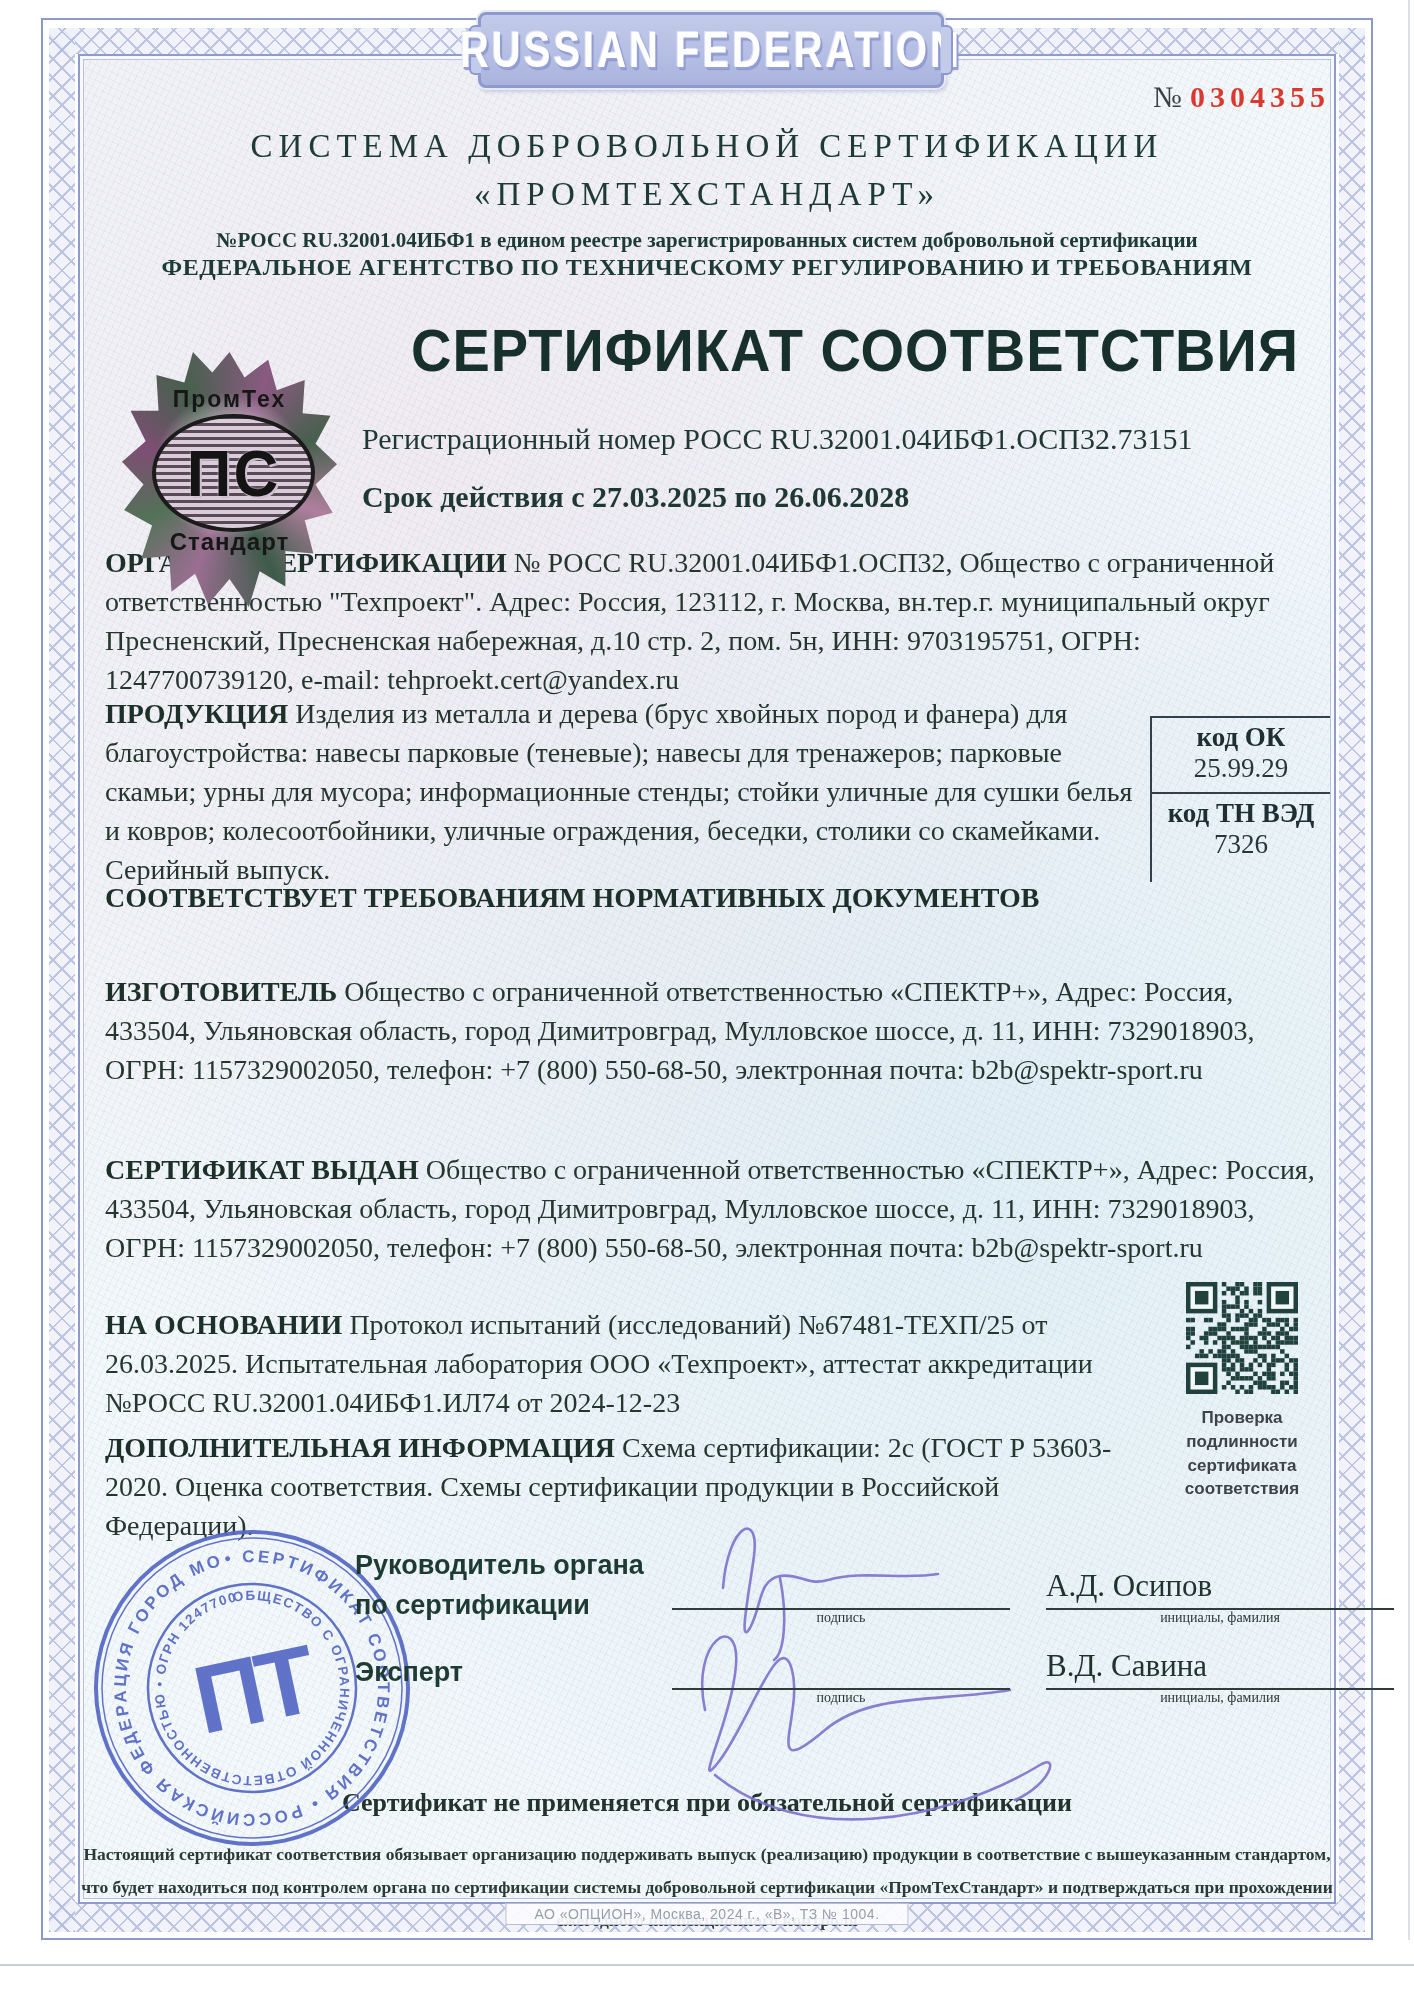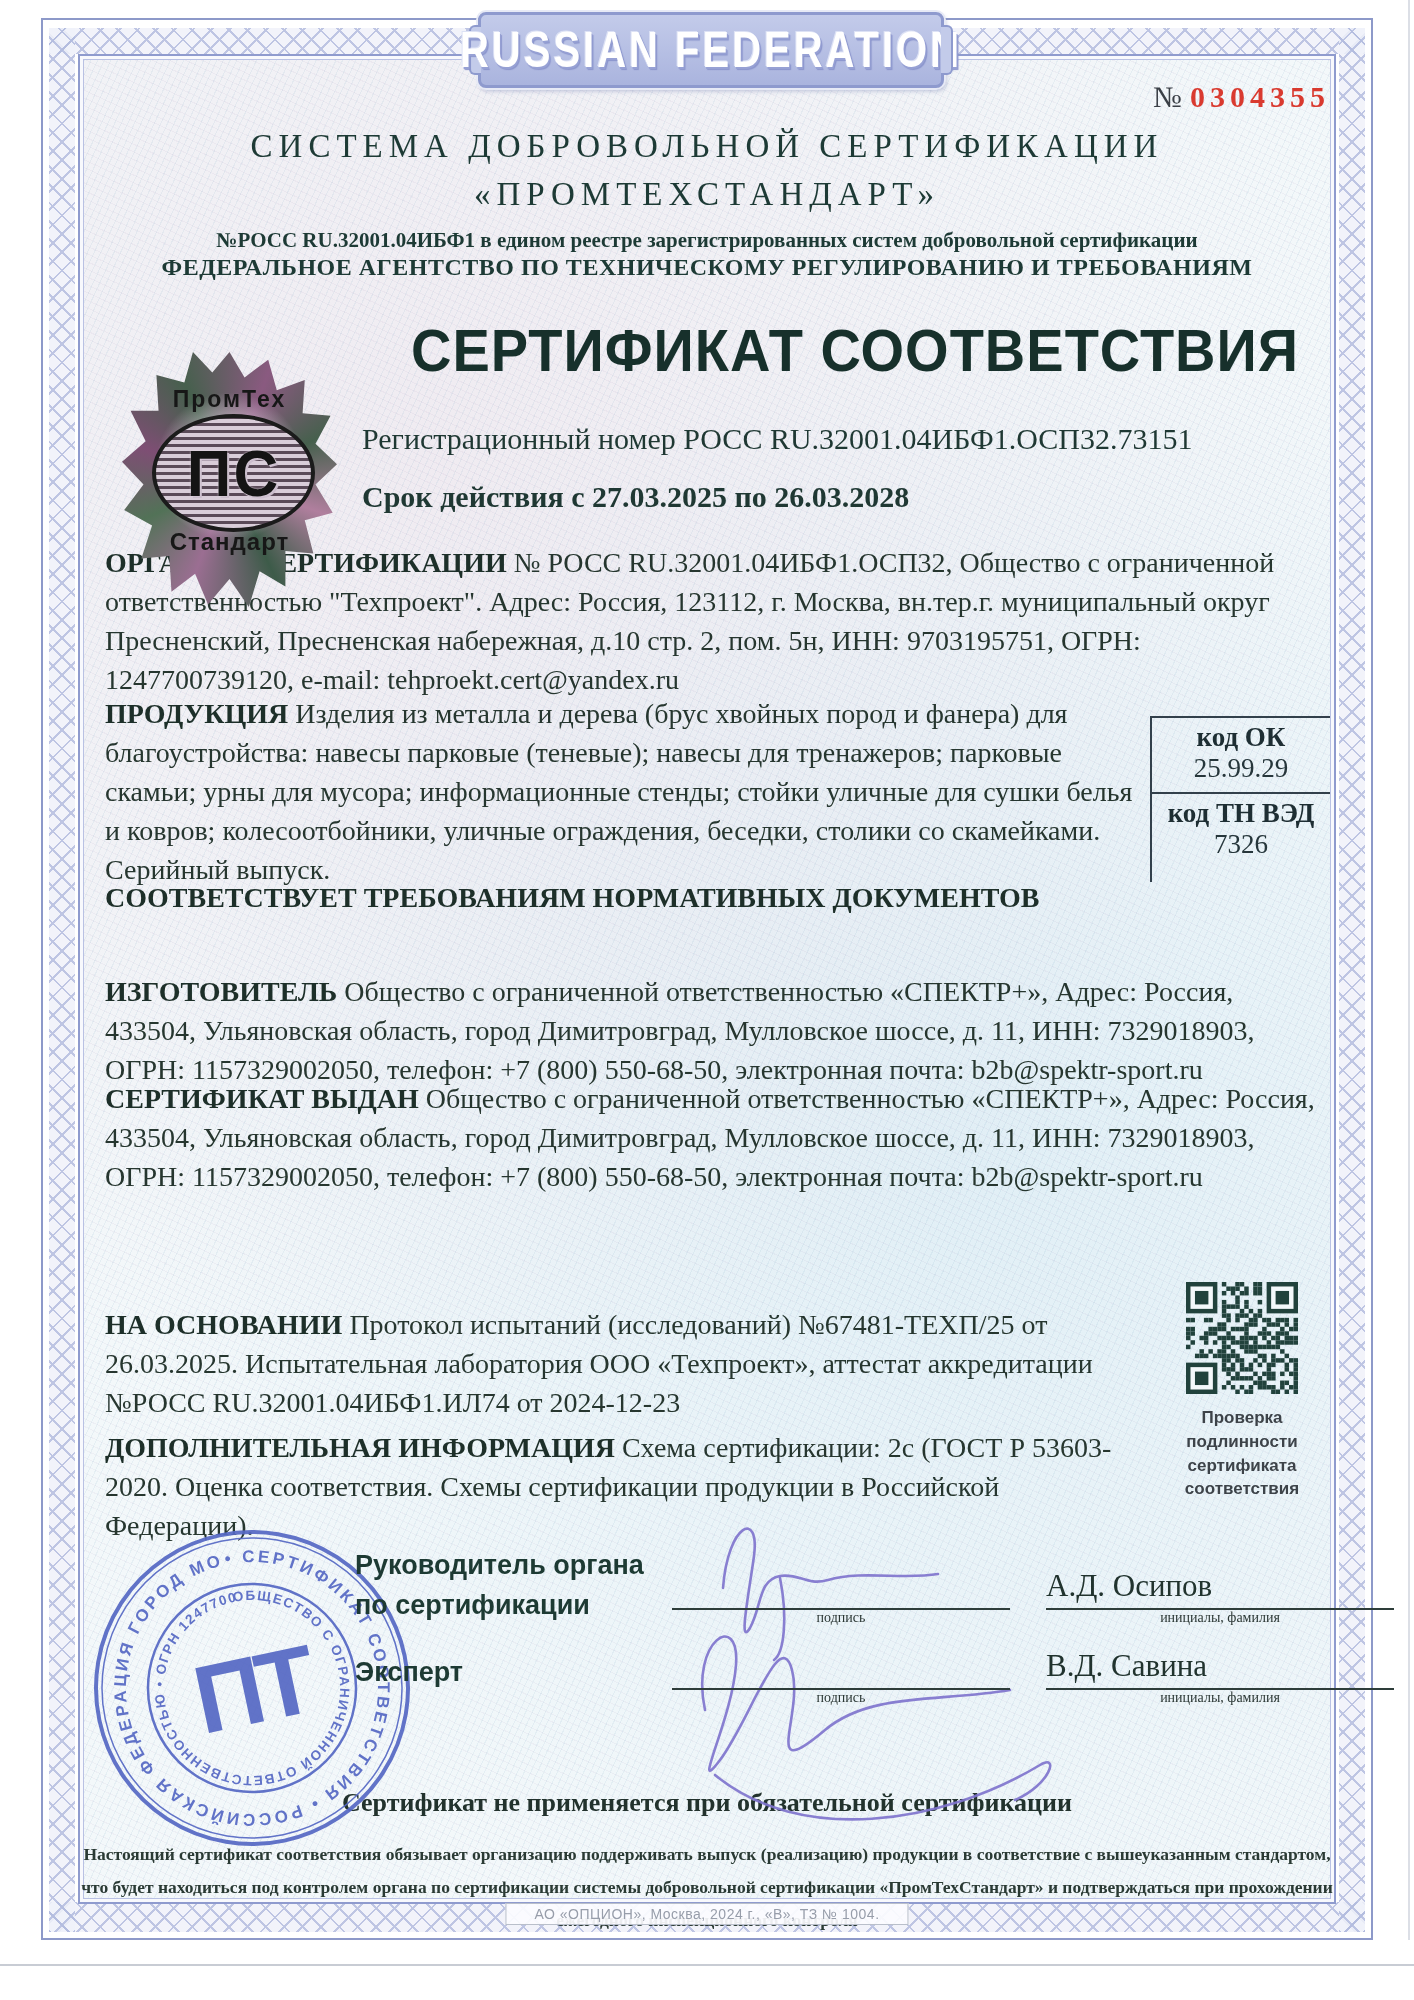--- a/index.html
+++ b/index.html
@@ -118,21 +118,21 @@
   <span class="pref">№</span>
   <span class="num">0304355</span>
 </div>
 
 <div class="abs sysline" style="top:128px;">СИСТЕМА ДОБРОВОЛЬНОЙ СЕРТИФИКАЦИИ</div>
 <div class="abs sysline" style="top:176px;">«ПРОМТЕХСТАНДАРТ»</div>
 <div class="abs registry" style="top:228px;">№РОСС RU.32001.04ИБФ1 в едином реестре зарегистрированных систем добровольной сертификации</div>
 <div class="abs agency" style="top:254px;">ФЕДЕРАЛЬНОЕ АГЕНТСТВО ПО ТЕХНИЧЕСКОМУ РЕГУЛИРОВАНИЮ И ТРЕБОВАНИЯМ</div>
 <div class="abs big-title">СЕРТИФИКАТ СООТВЕТСТВИЯ</div>
 <div class="abs regnum">Регистрационный номер РОСС RU.32001.04ИБФ1.ОСП32.73151</div>
-<div class="abs validity">Срок действия с 27.03.2025 по 26.03.2028</div>
+<div class="abs validity">Срок действия с 27.03.2025 по 26.06.2028</div>
 
 <div class="abs holo">
   <div class="arc-top">ПромТех</div>
   <div class="oval">
     <span>ПС</span>
   </div>
   <div class="arc-bottom">Стандарт</div>
 </div>
 
 <div class="abs sec" style="top:543px;">
@@ -156,21 +156,21 @@
 
 <div class="abs sec" style="top:878px;">
   <b>СООТВЕТСТВУЕТ ТРЕБОВАНИЯМ НОРМАТИВНЫХ ДОКУМЕНТОВ</b>
 </div>
 
 <div class="abs sec" style="top:972px;">
   <b>ИЗГОТОВИТЕЛЬ</b>
   <span>Общество с ограниченной ответственностью «СПЕКТР+», Адрес: Россия, 433504, Ульяновская область, город Димитровград, Мулловское шоссе, д. 11, ИНН: 7329018903, ОГРН: 1157329002050, телефон: +7 (800) 550-68-50, электронная почта: b2b@spektr-sport.ru</span>
 </div>
 
-<div class="abs sec" style="top:1079px;">
+<div class="abs sec" style="top:1150px;">
   <b>СЕРТИФИКАТ ВЫДАН</b>
   <span>Общество с ограниченной ответственностью «СПЕКТР+», Адрес: Россия, 433504, Ульяновская область, город Димитровград, Мулловское шоссе, д. 11, ИНН: 7329018903, ОГРН: 1157329002050, телефон: +7 (800) 550-68-50, электронная почта: b2b@spektr-sport.ru</span>
 </div>
 
 <div class="abs sec narrow" style="top:1305px;">
   <b>НА ОСНОВАНИИ</b>
   <span>Протокол испытаний (исследований) №67481-ТЕХП/25 от 26.03.2025. Испытательная лаборатория ООО «Техпроект», аттестат аккредитации №РОСС RU.32001.04ИБФ1.ИЛ74 от 2024-12-23</span>
 </div>
 
 <div class="abs sec narrow" style="top:1428px;">

